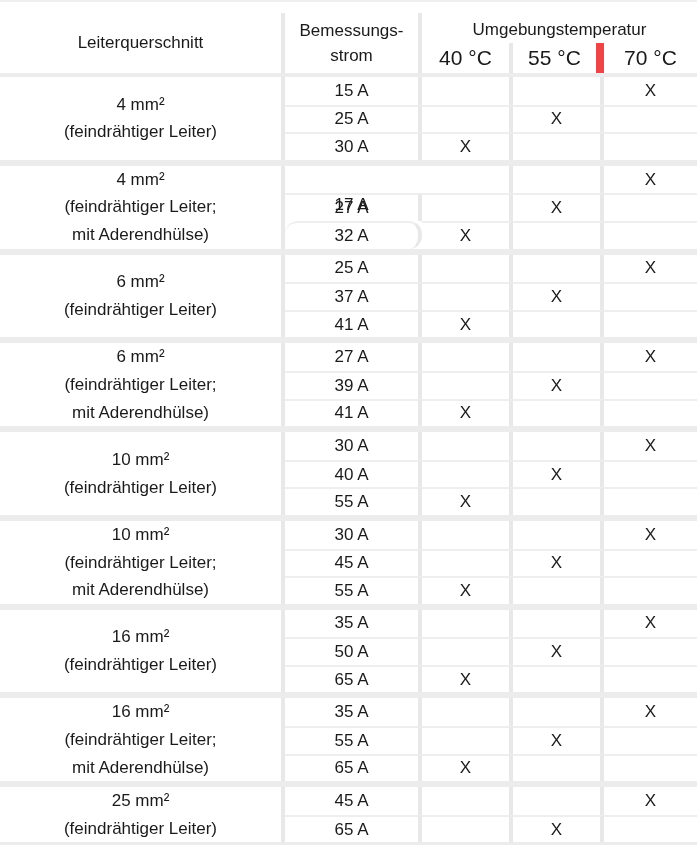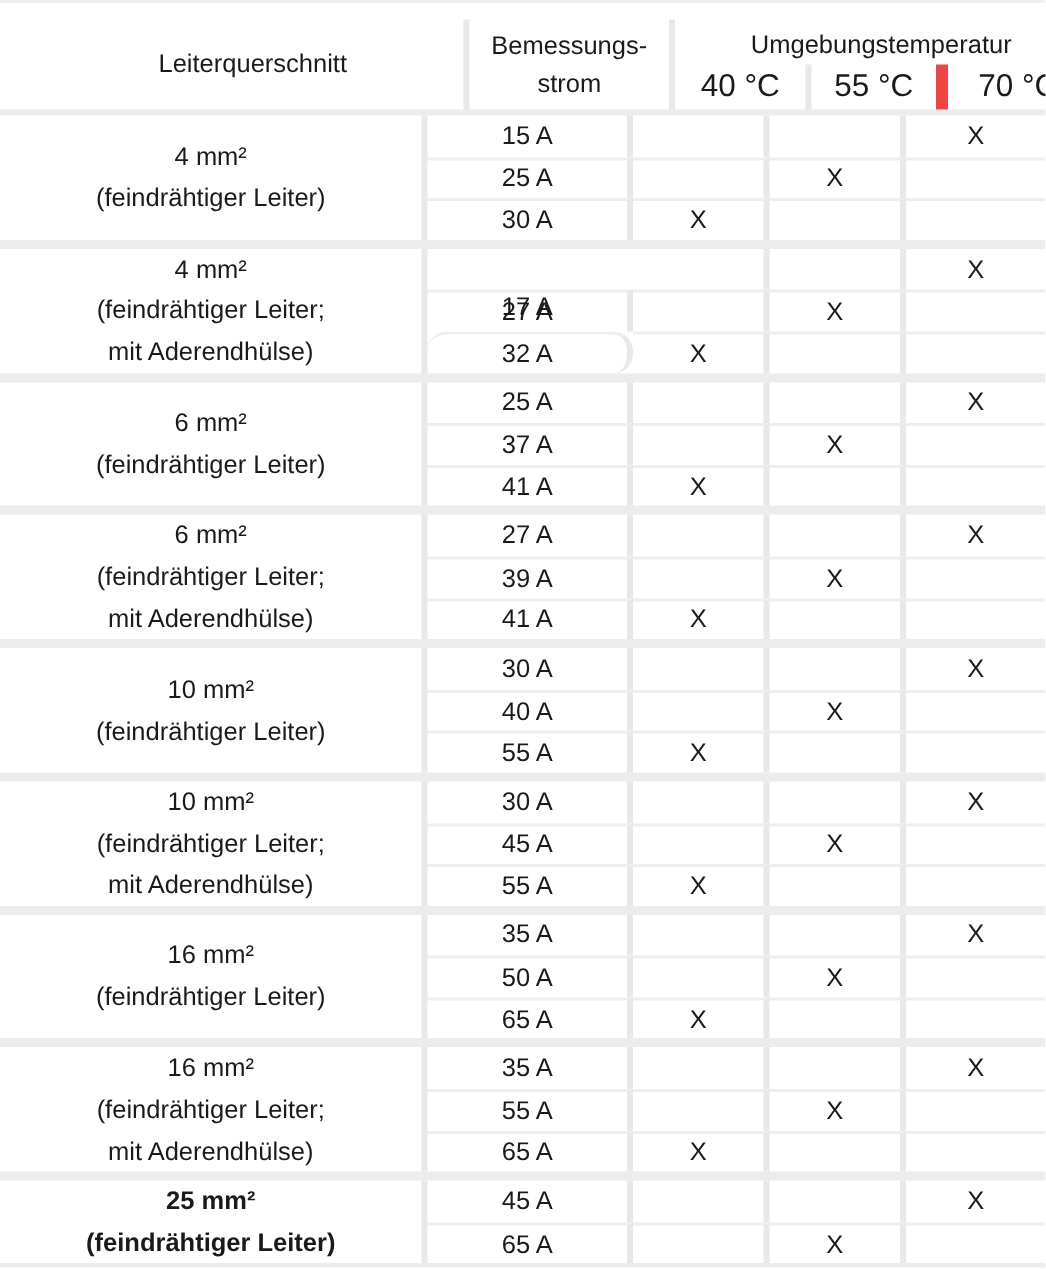--- a/index.html
+++ b/index.html
@@ -23,21 +23,20 @@
   .topline {
     height: 2px;
     background: #f0f0f0;
     margin-bottom: 11px;
   }
   
   .thead {
     display: grid;
     grid-template-columns: 285px 137px 91px 91px 93px;
     grid-template-rows: 30px 30px;
-    padding-left: 28px;
   }
   .h-col1 {
     grid-column: 1; grid-row: 1 / 3;
     display: flex; align-items: center; justify-content: center;
     border-right: 4px solid #e8e8e8;
     font-size: 17px;
   }
   .h-col2 {
     grid-column: 2; grid-row: 1 / 3;
     display: flex; flex-direction: column; align-items: center; justify-content: center;
@@ -267,21 +266,21 @@
         <div class="cell rsep" style="grid-area: 2 / 3;"></div>
         <div class="cell rsep" style="grid-area: 2 / 4;">X</div>
         <div class="cell lastcol rsep" style="grid-area: 2 / 5;"></div>
         <div class="cell rsep" style="grid-area: 3 / 2;">65 A</div>
         <div class="cell rsep" style="grid-area: 3 / 3;">X</div>
         <div class="cell rsep" style="grid-area: 3 / 4;"></div>
         <div class="cell lastcol rsep" style="grid-area: 3 / 5;"></div>
       </div>
       <div class="gsep"></div>
       <div class="group">
-        <div class="g-label" style="grid-row: 1 / span 2; font-weight: bold;">
+        <div class="g-label" style="grid-row: 1 / span 2;">
           <span>25 mm²</span>
           <span>(feindrähtiger Leiter)</span>
         </div>
         <div class="cell" style="grid-area: 1 / 2;">45 A</div>
         <div class="cell" style="grid-area: 1 / 3;"></div>
         <div class="cell" style="grid-area: 1 / 4;"></div>
         <div class="cell lastcol" style="grid-area: 1 / 5;">X</div>
         <div class="cell rsep" style="grid-area: 2 / 2;">65 A</div>
         <div class="cell rsep" style="grid-area: 2 / 3;"></div>
         <div class="cell rsep" style="grid-area: 2 / 4;">X</div>

